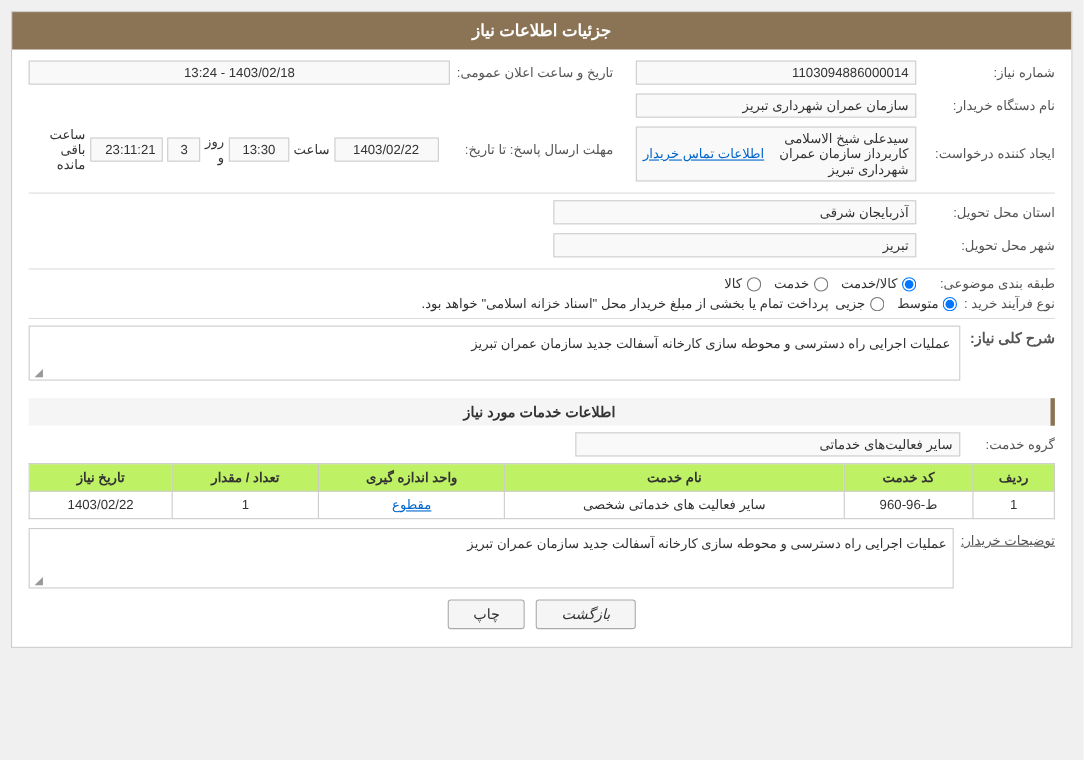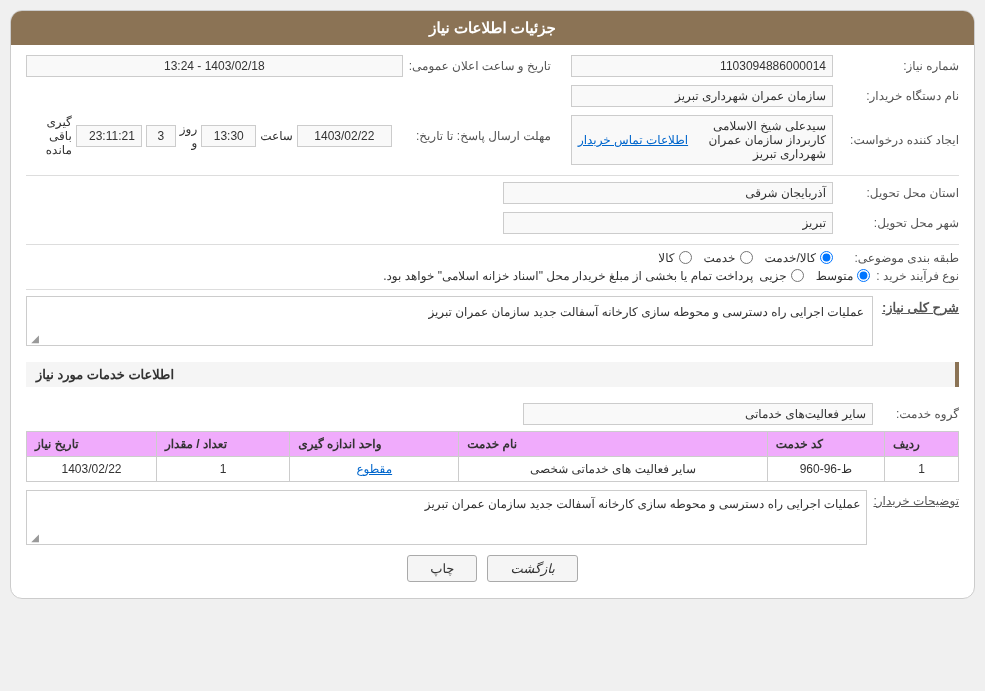--- a/index.html
+++ b/index.html
@@ -12,21 +12,21 @@
     }
     .page-wrapper {
       width: 985px;
       min-height: 691px;
       background: #f0f0f0;
       padding: 10px;
     }
     .main-card {
       background: #fff;
       border: 1px solid #ccc;
-      border-radius: 12px;
+      border-radius: 0;
       overflow: hidden;
     }
     .card-header {
       background: #8B7355;
       color: #fff;
       text-align: center;
       padding: 8px 15px;
       font-size: 15px;
       font-weight: bold;
     }
@@ -85,21 +85,21 @@
       margin: 6px 0;
     }
     .radio-group {
       display: flex;
       align-items: center;
       gap: 12px;
       direction: rtl;
     }
     .radio-item {
       display: flex;
-      align-items: flex-start;
+      align-items: center;
       gap: 4px;
       font-size: 12px;
     }
     .radio-item input[type="radio"] {
       margin: 0;
     }
     .process-row {
       display: flex;
       align-items: flex-start;
       gap: 6px;
@@ -113,22 +113,22 @@
       flex: 1;
       font-size: 12px;
       color: #333;
     }
     .section-title {
       background: #f5f5f5;
       border-right: 4px solid #8B7355;
       padding: 5px 10px;
       font-weight: bold;
       font-size: 13px;
-      margin: 8px 0 16px 0;
-      text-align: left;
+      margin: 8px 0 6px 0;
+      text-align: center;
     }
     .sharhh-box {
       border: 1px solid #ccc;
       padding: 8px;
       min-height: 50px;
       text-align: right;
       font-size: 12px;
       margin-bottom: 8px;
       background: #fff;
       position: relative;
@@ -153,24 +153,24 @@
       min-width: 80px;
     }
     table.services-table {
       width: 100%;
       border-collapse: collapse;
       margin-bottom: 8px;
       font-size: 12px;
       direction: rtl;
     }
     table.services-table th {
-      background: #f0abfc;
+      background: #bef264;
       border: 1px solid #ccc;
       padding: 5px 8px;
-      text-align: left;
+      text-align: center;
       font-weight: bold;
     }
     table.services-table td {
       border: 1px solid #ccc;
       padding: 5px 8px;
       text-align: center;
     }
     table.services-table td.blue-link {
       color: #0066cc;
       cursor: pointer;
@@ -284,21 +284,21 @@
           </div>
 
           <div class="answer-row">
             <div class="info-label" style="min-width:155px;font-size:12px;">مهلت ارسال پاسخ: تا تاریخ:</div>
             <div class="date-box" style="min-width:95px;">1403/02/22</div>
             <div style="font-size:12px;">ساعت</div>
             <div class="date-box" style="min-width:55px;">13:30</div>
             <div style="font-size:12px;">روز و</div>
             <div class="date-box" style="min-width:30px;">3</div>
             <div class="date-box" style="min-width:65px;padding-left:32px;">23:11:21</div>
-            <div style="font-size:12px;">گیری باقی مانده</div>
+            <div style="font-size:12px;">ساعت باقی مانده</div>
           </div>
         </div>
       </div>
 
       <hr class="divider">
 
       <div class="top-grid">
         <div class="col-right">
           <div class="full-row">
             <div class="info-label">استان محل تحویل:</div>
@@ -343,21 +343,21 @@
             <input type="radio" name="farayand" style="">
             <span>جزیی</span>
           </div>
         </div>
         <div class="process-note">پرداخت تمام یا بخشی از مبلغ خریدار محل "اسناد خزانه اسلامی" خواهد بود.</div>
       </div>
 
       <hr class="divider">
 
       <div style="display:flex;gap:6px;align-items:flex-start;margin-bottom:8px;">
-        <div style="min-width:80px;font-weight:bold;font-size:13px;color:#555;text-align:right;padding-top:4px;text-decoration:underline;">شرح کلی نیاز:</div>
+        <div style="min-width:80px;font-weight:bold;font-size:13px;color:#555;text-align:right;padding-top:4px;">شرح کلی نیاز:</div>
         <div class="sharhh-box" style="flex:1;">
           <span>عملیات اجرایی راه دسترسی و محوطه سازی کارخانه آسفالت جدید سازمان عمران تبریز</span>
           <div class="resize-handle">◢</div>
         </div>
       </div>
 
       <div class="section-title">اطلاعات خدمات مورد نیاز</div>
 
       <div class="grouh-row">
         <div class="info-label" style="min-width:80px;">گروه خدمت:</div>

